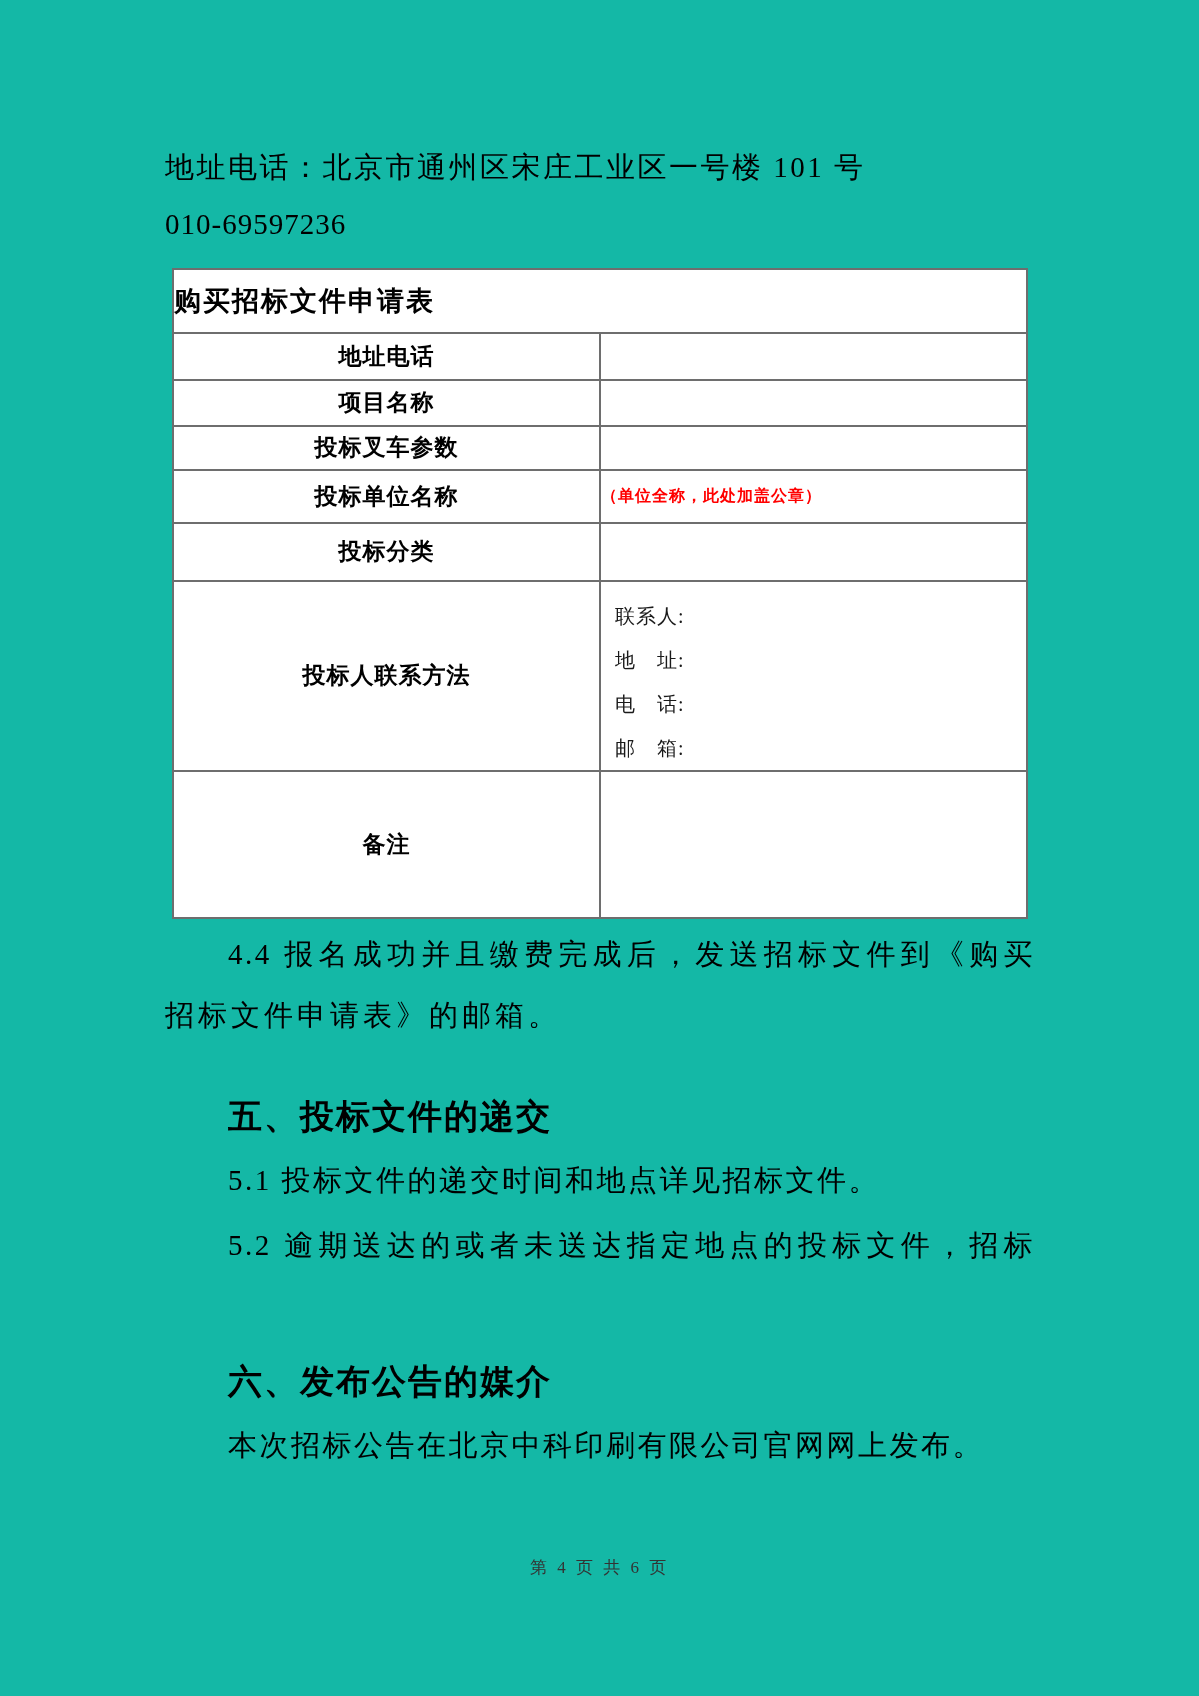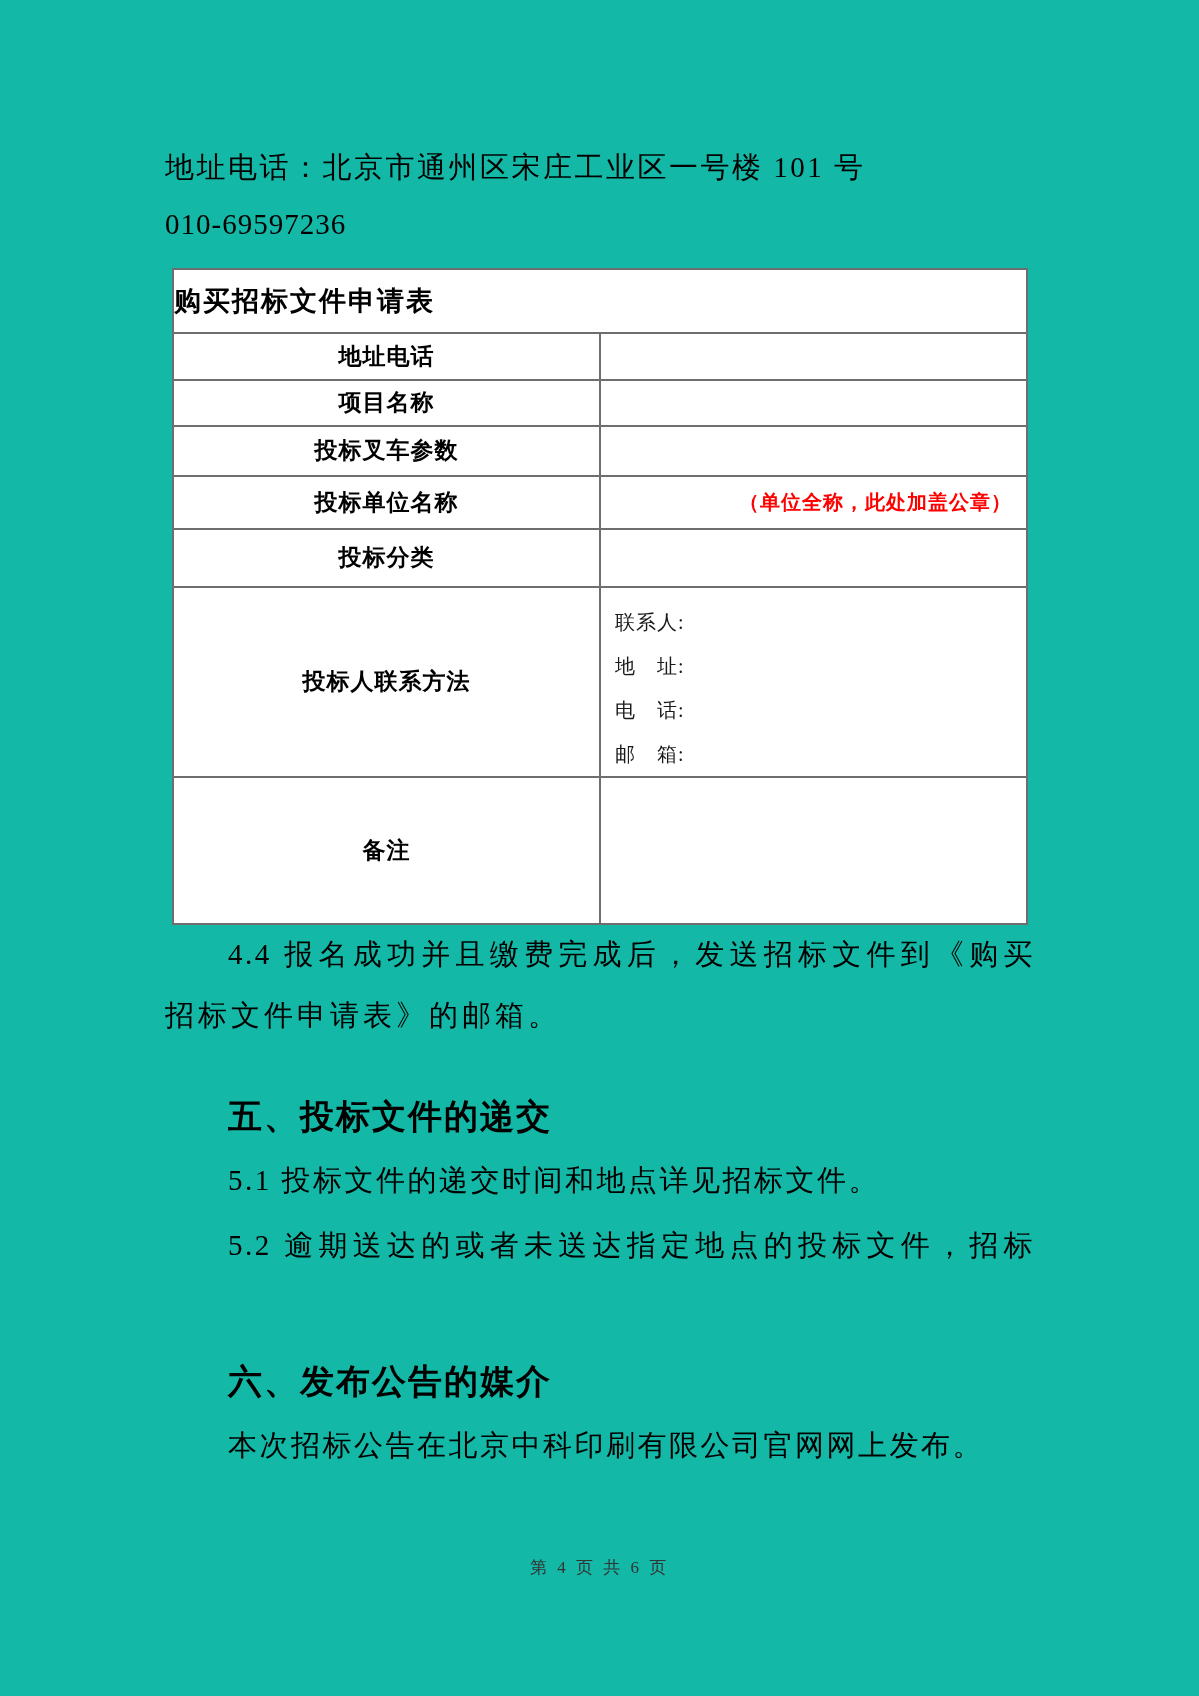--- a/index.html
+++ b/index.html
@@ -59,24 +59,24 @@
     font-family:"Liberation Sans", sans-serif;
     font-weight:bold;
     font-size:23px;
     line-height:1.55;
     letter-spacing:1px;
     padding:0 10px;
   }
   td.val { vertical-align:middle; }
   td.stamp-cell {
     vertical-align:middle;
-    text-align:right;
+    text-align:left;
     padding-right:14px;
     font-weight:bold;
-    font-size:20px;
+    font-size:16px;
     letter-spacing:1px;
   }
   td.contact-cell {
     vertical-align:top;
     padding:12px 0 0 14px;
   }
   .contact-line {
     font-size:20px;
     line-height:44px;
     letter-spacing:1px;
@@ -104,21 +104,21 @@
       <td class="title-cell" colspan="2">购买招标文件申请表</td>
     </tr>
     <tr style="height:47px;">
       <td class="lbl">地址电话</td>
       <td class="val"></td>
     </tr>
     <tr style="height:46px;">
       <td class="lbl">项目名称</td>
       <td class="val"></td>
     </tr>
-    <tr style="height:50px;">
+    <tr style="height:44px;">
       <td class="lbl">投标叉车参数</td>
       <td class="val"></td>
     </tr>
     <tr style="height:53px;">
       <td class="lbl">投标单位名称</td>
       <td class="stamp-cell">
         <span style="color: rgb(255, 0, 0);">（单位全称，此处加盖公章）</span>
       </td>
     </tr>
     <tr style="height:58px;">

